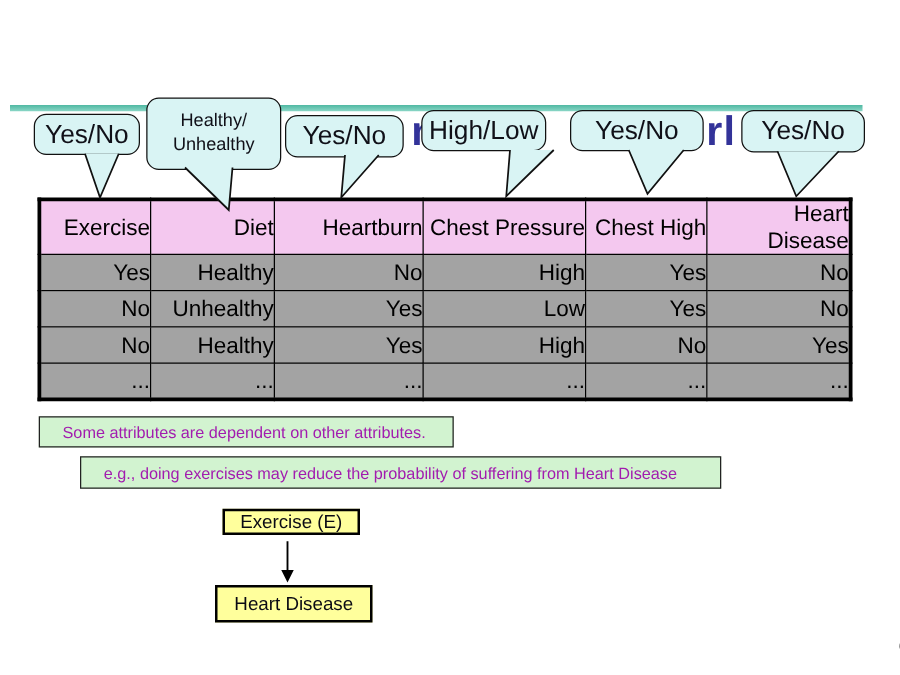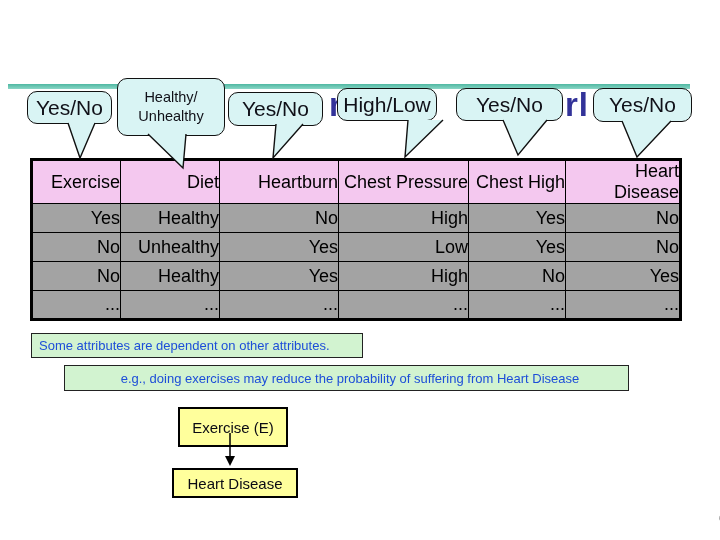--- a/index.html
+++ b/index.html
@@ -34,32 +34,32 @@
   table.attr{border-collapse:collapse;table-layout:fixed;width:649px;border:3px solid #000;}
   table.attr th,table.attr td{
     border:1.5px solid #000;text-align:right;vertical-align:middle;
     font-size:18px;font-weight:normal;padding:0;color:#000;
   }
   table.attr thead tr{height:28px;background:#f4c8ef;}
   table.attr tbody tr{height:29px;background:#a3a3a3;}
   
   .note{
     position:absolute;z-index:3;background:#d2f3d0;border:1px solid #222;
-    box-sizing:border-box;font-size:13px;color:#1d4ed8;
-    display:flex;align-items:center;padding-left:7px;
+    box-sizing:border-box;font-size:13px;color:#a21caf;
+    display:flex;align-items:center;padding-left:18px;
   }
   #note-1{left:31px;top:333px;width:332px;height:25px;}
-  #note-2{left:64px;top:365px;width:565px;height:26px;justify-content:center;}
+  #note-2{left:64px;top:365px;width:513px;height:26px;}
   
   .dbox{
     position:absolute;z-index:3;background:#ffff9c;border:2px solid #000;
     box-sizing:border-box;display:flex;align-items:center;justify-content:center;
     font-size:15px;color:#0a0a14;
   }
-  #diagram-cause{left:178px;top:407px;width:110px;height:40px;}
+  #diagram-cause{left:178px;top:407px;width:110px;height:21px;}
   #diagram-effect{left:172px;top:468px;width:126px;height:30px;}
   #diagram-arrow{position:absolute;left:221px;top:432px;z-index:3;}
   #diagram-arrow line{stroke:#000;stroke-width:1.5;}
   #diagram-arrow polygon{fill:#000;}
   
   .page-number{
     position:absolute;left:694px;top:512px;z-index:3;font-size:11.5px;color:#333;margin-left:25px;
   }
 </style>
 </head>

